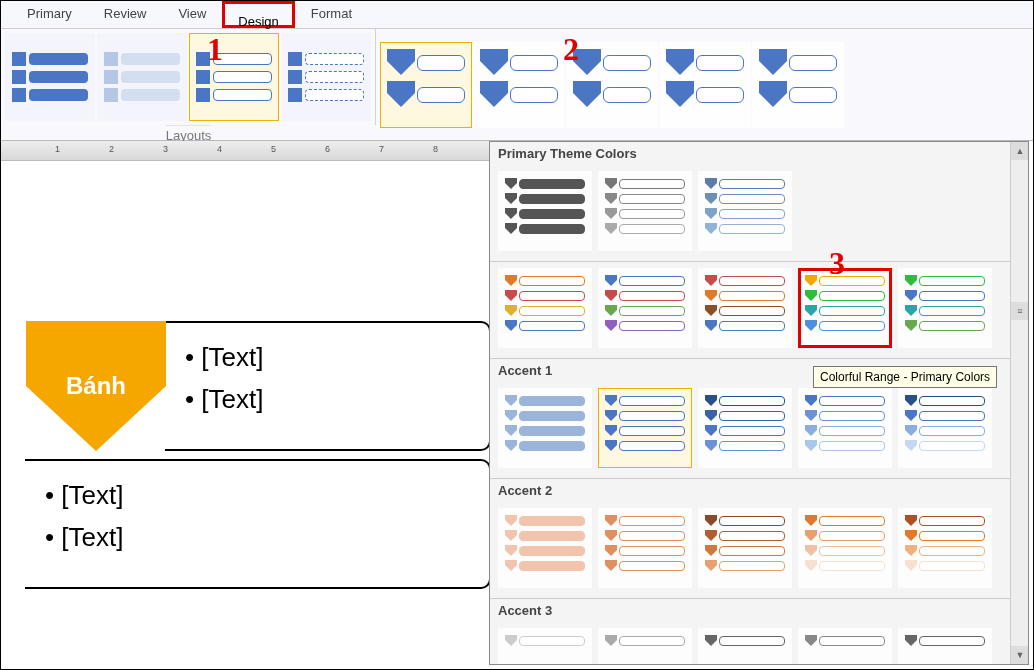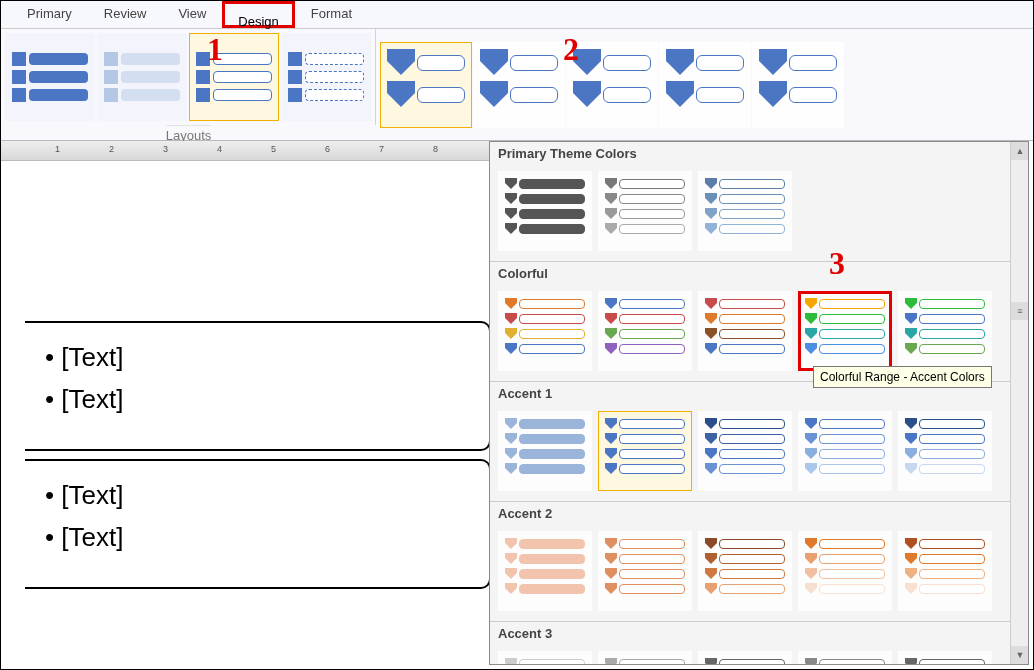--- a/index.html
+++ b/index.html
@@ -451,20 +451,26 @@
         <span style="position:absolute;left:108px;top:3px">2</span>
         <span style="position:absolute;left:162px;top:3px">3</span>
         <span style="position:absolute;left:216px;top:3px">4</span>
         <span style="position:absolute;left:270px;top:3px">5</span>
         <span style="position:absolute;left:324px;top:3px">6</span>
         <span style="position:absolute;left:378px;top:3px">7</span>
         <span style="position:absolute;left:432px;top:3px">8</span>
       </div>
     <div class="smartart">
       <div class="sa-item">
+        <div class="sa-chev" style="background:transparent">
+          <svg width="140" height="130">
+              <path d="M0 0 L140 0 L140 65 L70 130 L0 65 Z" fill="#f5a700"></path>
+            </svg>
+          <span style="position:absolute">Bánh</span>
+        </div>
         <div class="sa-body">
           <div class="bullet">[Text]</div>
           <div class="bullet">[Text]</div>
         </div>
       </div>
       <div class="sa-item">
         <div class="sa-body">
           <div class="bullet">[Text]</div>
           <div class="bullet">[Text]</div>
         </div>
@@ -558,21 +564,20 @@
                 <span class="dd-c"><svg width="12" height="12">
                     <path d="M0 0 L12 0 L12 5 L6 11 L0 5 Z" fill="#90b3d7"></path>
                   </svg></span>
                 <span class="dd-b" style="border: 1.5px solid rgb(144, 179, 215); background: rgb(255, 255, 255);"></span>
               </div>
             </div>
           </div>
         </div>
       </div>
       <div class="dd-section">
-        <div class="dd-heading">Colorful</div>
         <div class="dd-row">
           <div class="dd-thumb">
             <div class="dd-mini">
               <div class="dd-r">
                 <span class="dd-c"><svg width="12" height="12">
                     <path d="M0 0 L12 0 L12 5 L6 11 L0 5 Z" fill="#e07a2a"></path>
                   </svg></span>
                 <span class="dd-b" style="border: 1.5px solid rgb(224, 122, 42); background: rgb(255, 255, 255);"></span>
               </div>
               <div class="dd-r">
@@ -1055,13 +1060,13 @@
         </div>
       </div>
     </div>
   <div class="scrollbar">
     <div class="scroll-arrow">▲</div>
     <div class="scroll-mid">≡</div>
     <div class="scroll-arrow bot">▼</div>
   </div>
 </div>
 
-<div class="tooltip">Colorful Range - Accent Colors</div>
+<div class="tooltip">Colorful Range - Primary Colors</div>
 
 </body></html>

